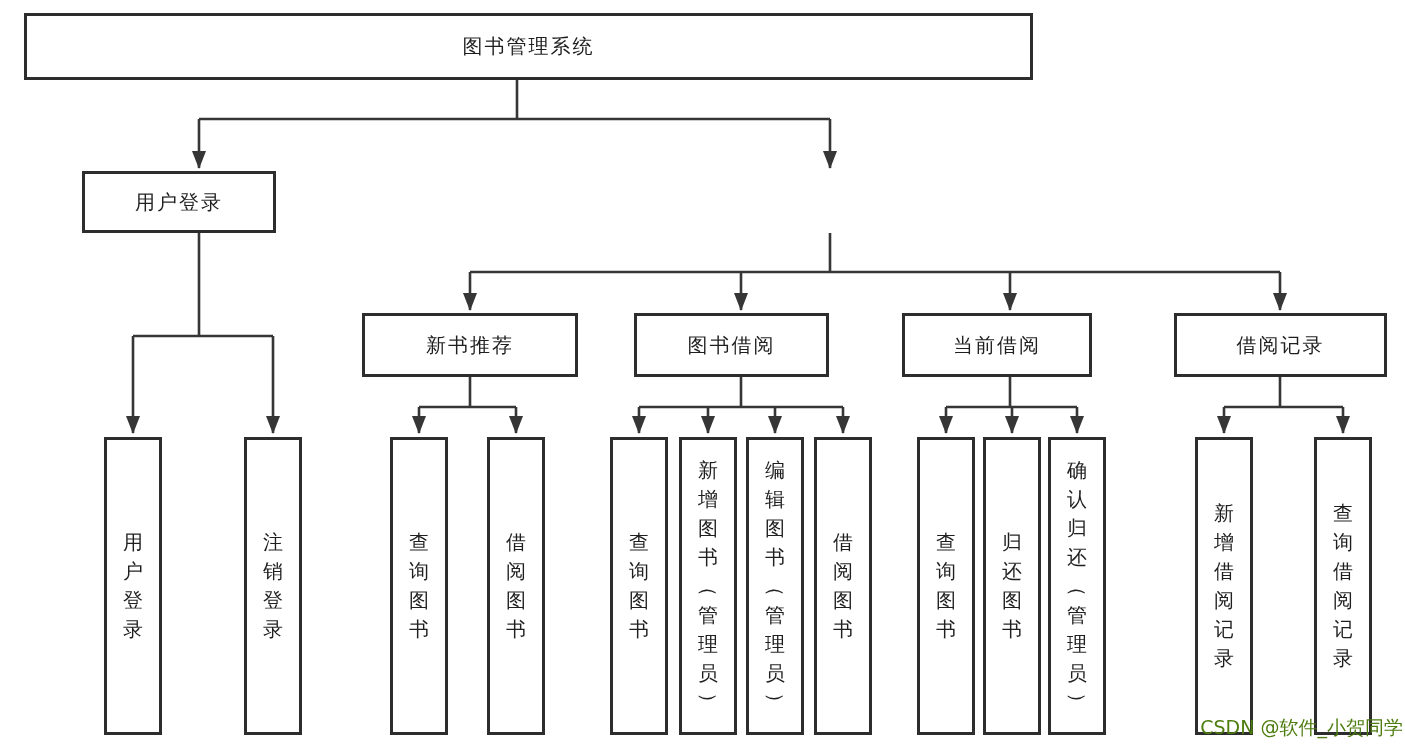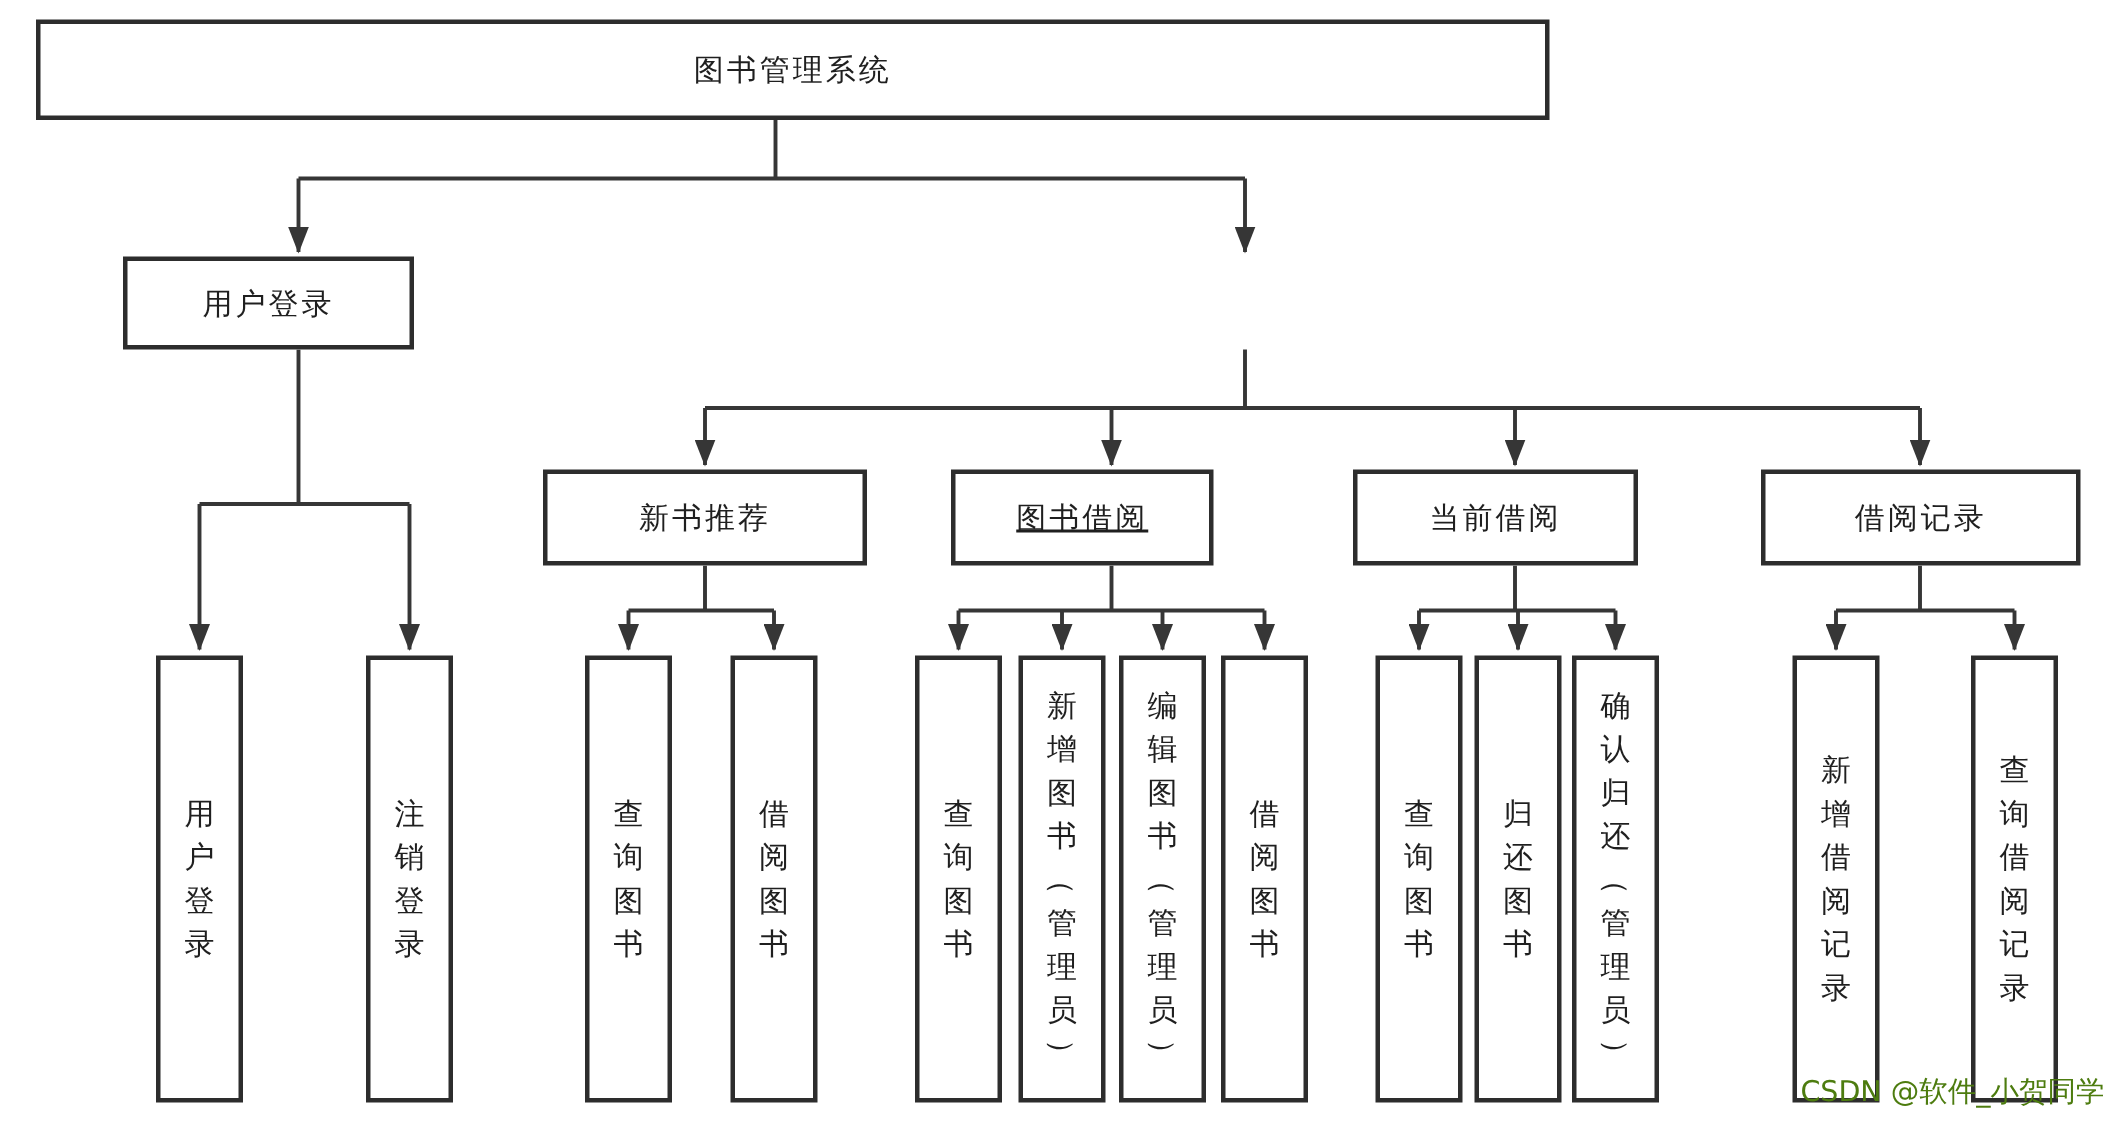--- a/index.html
+++ b/index.html
@@ -43,21 +43,21 @@
     line-height: 29px;
     width: 24px;
     text-align: center;
   }
   .vrot { transform: rotate(90deg); }
   
   #root-node   { left: 12px;   top: 13px;  width: 1009px; height: 67px; margin-left: 12px; }
   #n-user      { left: 82px;   top: 171px; width: 194px;  height: 62px; }
   #n-bookmgmt  { left: 712px;  top: 171px; width: 235px;  height: 62px; }
   #n-newbook   { left: 362px;  top: 313px; width: 216px;  height: 64px; }
-  #n-borrow    { left: 634px;  top: 313px; width: 175px;  height: 64px; text-decoration: underline; }
+  #n-borrow    { left: 634px;  top: 313px; width: 195px;  height: 64px; }
   #n-current   { left: 902px;  top: 313px; width: 190px;  height: 64px; }
   #n-records   { left: 1174px; top: 313px; width: 213px;  height: 64px; }
   
   #lf-u1 { left: 104px; }
   #lf-u2 { left: 244px; }
   #lf-n1 { left: 390px; }
   #lf-n2 { left: 487px; }
   #lf-b1 { left: 610px; }
   #lf-b2 { left: 679px; }
   #lf-b3 { left: 746px; }

